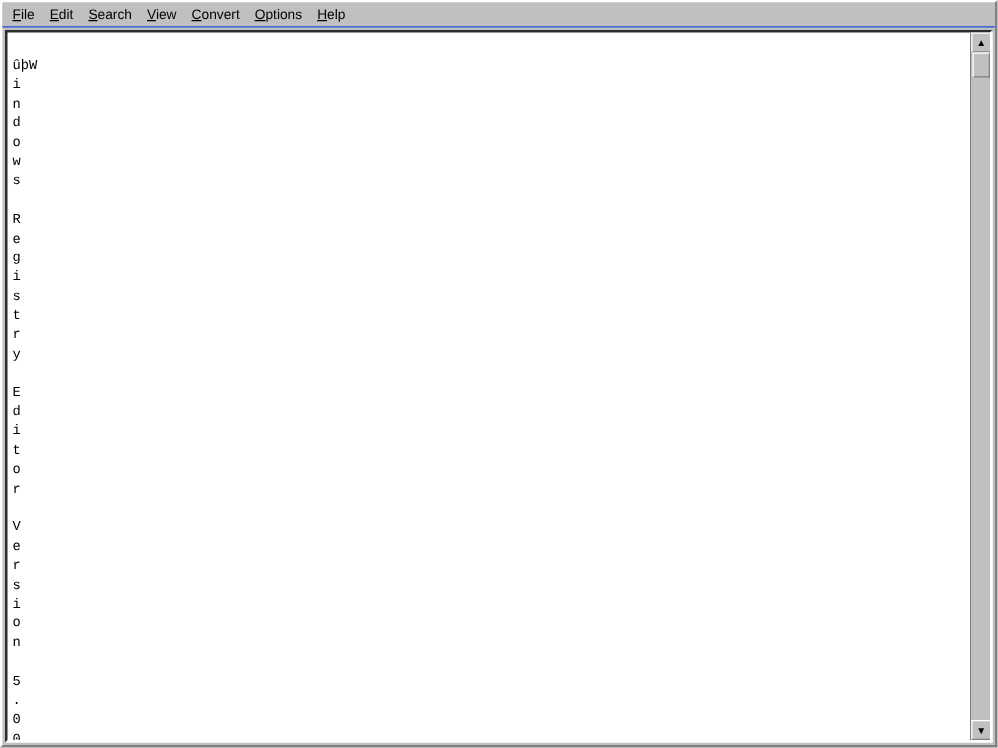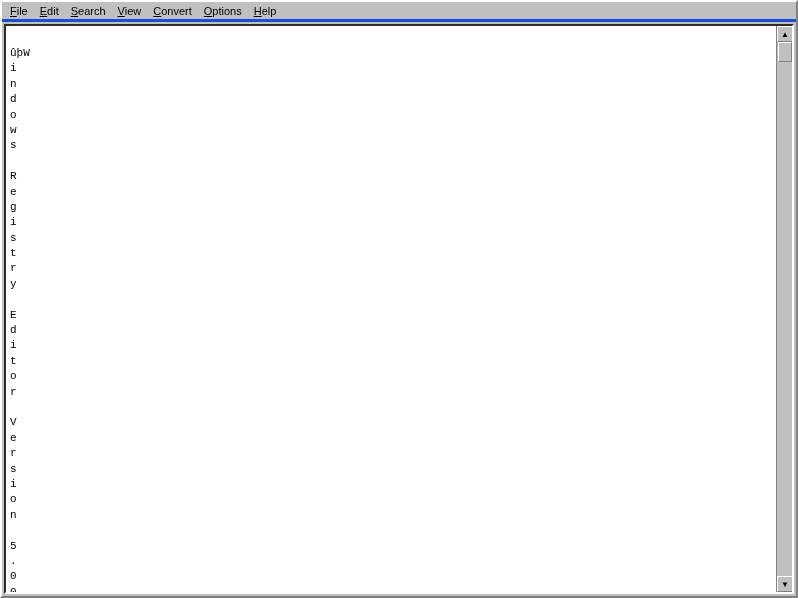--- a/index.html
+++ b/index.html
@@ -63,21 +63,21 @@
       cursor: pointer;
       font-weight: bold;
     }
 
     .menu-bar {
       background: #c0c0c0;
       display: flex;
       align-items: center;
       height: 20px;
       padding: 2px 2px;
-      border-bottom: 3px solid #1d4ed8;
+      border-bottom: 1px solid #1d4ed8;
       flex-shrink: 0;
     }
 
     .menu-item {
       padding: 2px 6px;
       font-size: 11px;
       cursor: pointer;
       color: black;
     }
 

